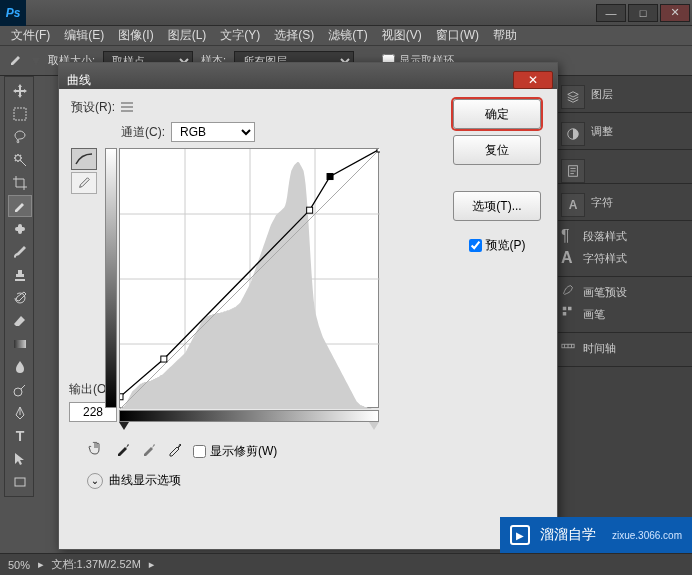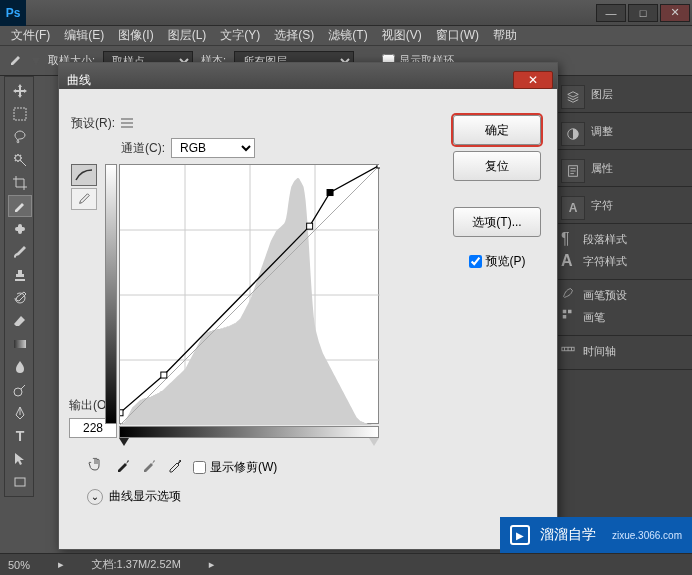--- a/index.html
+++ b/index.html
@@ -1,20 +1,20 @@
 <!DOCTYPE html>
 <html><head>
   <meta charset="utf-8">
   <style>
     * { margin: 0; padding: 0; box-sizing: border-box; font-family: "Microsoft YaHei", Arial, sans-serif; }
     body { width: 692px; height: 575px; background: #535353; overflow: hidden; position: relative; }
     
     
     .titlebar { height: 26px; background: linear-gradient(#595959, #4a4a4a); display: flex; align-items: center; border-bottom: 1px solid #2a2a2a; }
-    .ps-logo { width: 26px; height: 26px; background: #001e36; color: #31a8ff; font-weight: bold; font-size: 12px; display: flex; align-items: center; justify-content: center; }
+    .ps-logo { width: 26px; height: 26px; background: #001e36; color: #31a8ff; font-weight: bold; font-size: 12px; display: flex; align-items: center; justify-content: center; font-style: italic; }
     .win-controls { margin-left: auto; display: flex; }
     .win-btn { width: 30px; height: 18px; background: #3f3f3f; border: 1px solid #222; color: #ccc; font-size: 11px; display: flex; align-items: center; justify-content: center; margin-right: 2px; }
     .win-btn.close { background: #6b3a3a; }
     
     
     .menubar { height: 20px; background: #535353; display: flex; align-items: center; padding: 0 4px; border-bottom: 1px solid #3a3a3a; }
     .menu-item { color: #ddd; font-size: 12px; padding: 2px 7px; cursor: pointer; }
     
     
     .optbar { height: 30px; background: #535353; display: flex; align-items: center; padding: 0 8px; border-bottom: 1px solid #2a2a2a; gap: 8px; }
@@ -31,30 +31,30 @@
     
     .panels { position: absolute; right: 0; top: 76px; width: 140px; bottom: 22px; background: #424242; border-left: 1px solid #2a2a2a; }
     .panel-icon-btn { width: 24px; height: 24px; margin: 6px 4px; border: 1px solid #333; background: #4a4a4a; display: flex; align-items: center; justify-content: center; color: #aaa; font-size: 12px; position: absolute; }
     .panel-group { border-bottom: 1px solid #2a2a2a; padding: 4px 0 4px 0; position: relative; min-height: 34px; }
     .panel-label { color: #ccc; font-size: 11px; padding-left: 38px; line-height: 28px; }
     .panel-sub { display: flex; align-items: center; gap: 6px; padding: 2px 0 2px 8px; }
     .panel-sub .ico { width: 16px; color:#aaa; }
     .panel-sub .txt { color:#ccc; font-size:11px; }
     
     
-    .statusbar { position: absolute; bottom: 0; left: 0; right: 0; height: 22px; background: #424242; border-top: 1px solid #2a2a2a; display: flex; align-items: center; padding: 0 8px; gap: 28px; }
+    .statusbar { position: absolute; bottom: 0; left: 0; right: 0; height: 22px; background: #424242; border-top: 1px solid #2a2a2a; display: flex; align-items: center; padding: 0 8px; gap: 8px; }
     .statusbar span { color: #ccc; font-size: 11px; }
     
     
     .dialog { position: absolute; top: 62px; left: 58px; width: 500px; height: 488px; background: #e8e8e8; border: 1px solid #555; box-shadow: 2px 2px 10px rgba(0,0,0,.5); }
     .dlg-title { height: 26px; background: linear-gradient(#5d5d5d, #474747); display: flex; align-items: flex-end; padding: 0 4px; }
     .dlg-title span { color: #fff; font-size: 12px; padding-left: 4px; }
     .dlg-close { margin-left: auto; width: 40px; height: 18px; background: #c0392b; color: #fff; border: 1px solid #7a2318; border-radius: 2px; display: flex; align-items: center; justify-content: center; font-size: 12px; cursor: pointer; }
     
-    .dlg-body { padding: 26px 12px; display: flex; gap: 10px; height: calc(100% - 26px); }
+    .dlg-body { padding: 10px 12px; display: flex; gap: 10px; height: calc(100% - 26px); }
     .dlg-left { flex: 1; }
     .dlg-right { width: 96px; display: flex; flex-direction: column; gap: 6px; align-items: center; }
     
     .row { display: flex; align-items: center; gap: 6px; margin-bottom: 6px; font-size: 12px; color: #333; }
     .preset-select { flex: 1; height: 22px; border: 1px solid #999; background: #fff; padding: 0 4px; font-size: 12px; }
     .chan-select { width: 84px; height: 20px; border: 1px solid #999; background: #fff; font-size: 12px; padding: 0 4px; }
     
     .curve-area { display: flex; gap: 4px; }
     .curve-tools { width: 28px; display: flex; flex-direction: column; gap: 2px; }
     .ctool { width: 26px; height: 22px; border: 1px solid #aaa; background: #f0f0f0; display: flex; align-items: center; justify-content: center; font-size: 13px; cursor: pointer; }
@@ -254,21 +254,20 @@
     </div>
     <div class="panel-label">调整</div>
   </div>
   <div class="panel-group">
     <div class="panel-icon-btn" style="top:3px;left:4px">
       <svg width="14" height="14" viewBox="0 0 16 16">
           <rect x="3" y="2" width="10" height="12" fill="none" stroke="#bbb"></rect>
           <path d="M5 5h6M5 8h6M5 11h4" stroke="#bbb"></path>
         </svg>
     </div>
-    <div class="panel-label">属性</div>
   </div>
   <div class="panel-group">
     <div class="panel-icon-btn" style="top:3px;left:4px">
         <span style="font-weight:bold">A</span>
       </div>
     <div class="panel-label">字符</div>
   </div>
   <div class="panel-group" style="min-height:56px">
     <div class="panel-sub">
         <span class="ico">¶</span>

